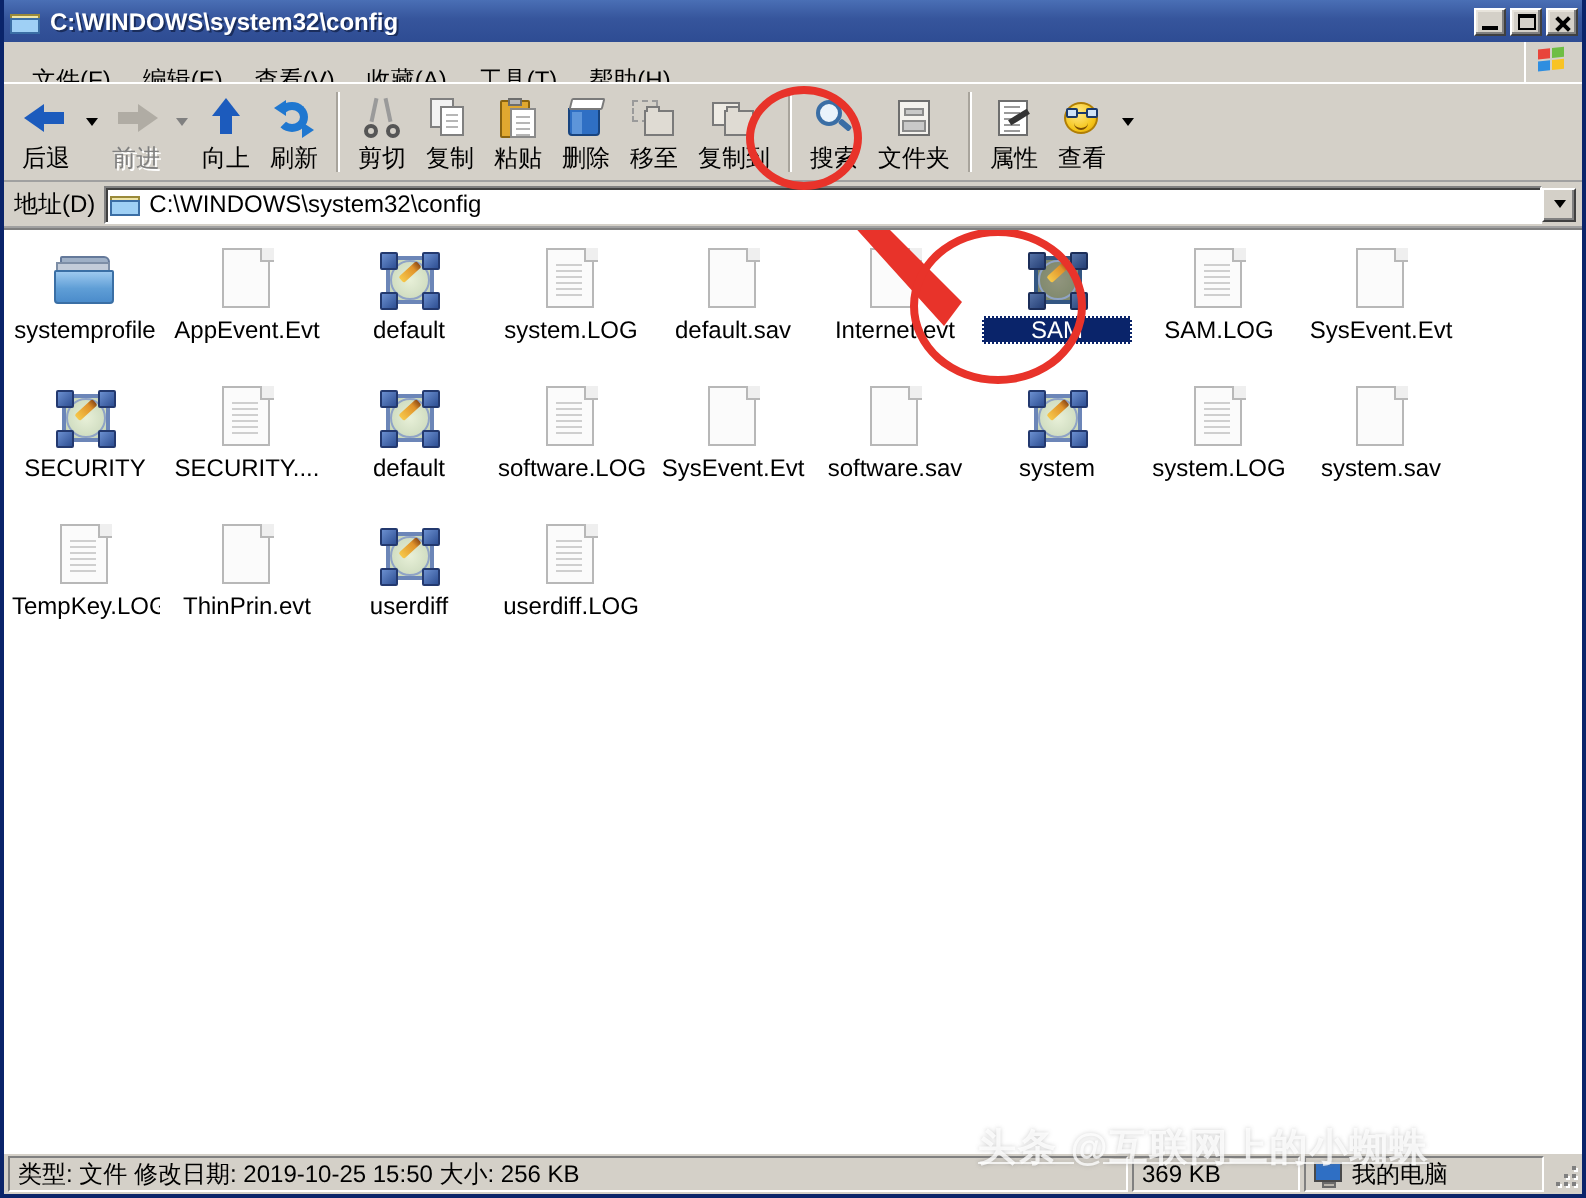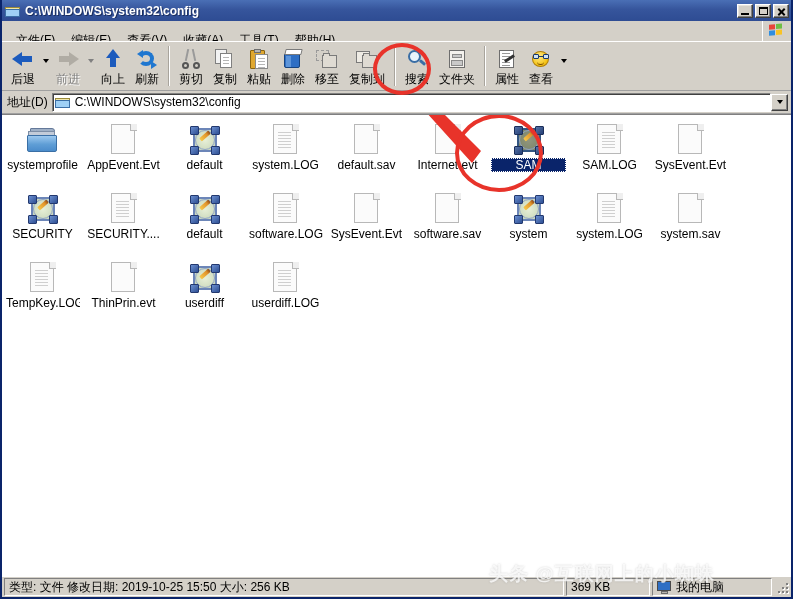--- a/index.html
+++ b/index.html
@@ -223,20 +223,21 @@
   
   .anno{position:absolute;pointer-events:none;}
   .ell{border:4px solid #e8332a;border-radius:50%;box-sizing:border-box;}
   .ell-del{left:371px;top:43px;width:58px;height:52px;}
   .ell-sam{left:453px;top:114px;width:88px;height:78px;}
   .watermark{
     position:absolute;left:487px;top:561px;width:300px;height:24px;
     color:rgba(255,255,255,0.78);font-size:19px;font-weight:bold;
     letter-spacing:1px;white-space:nowrap;pointer-events:none;
     text-shadow:0 0 2px rgba(120,120,120,0.35);
+    text-decoration:underline;
   }
 </style>
 </head>
 <body>
 
 <div class="window">
 
   <div class="titlebar">
     <span class="title-icon">
       <span class="fld-b"></span>

